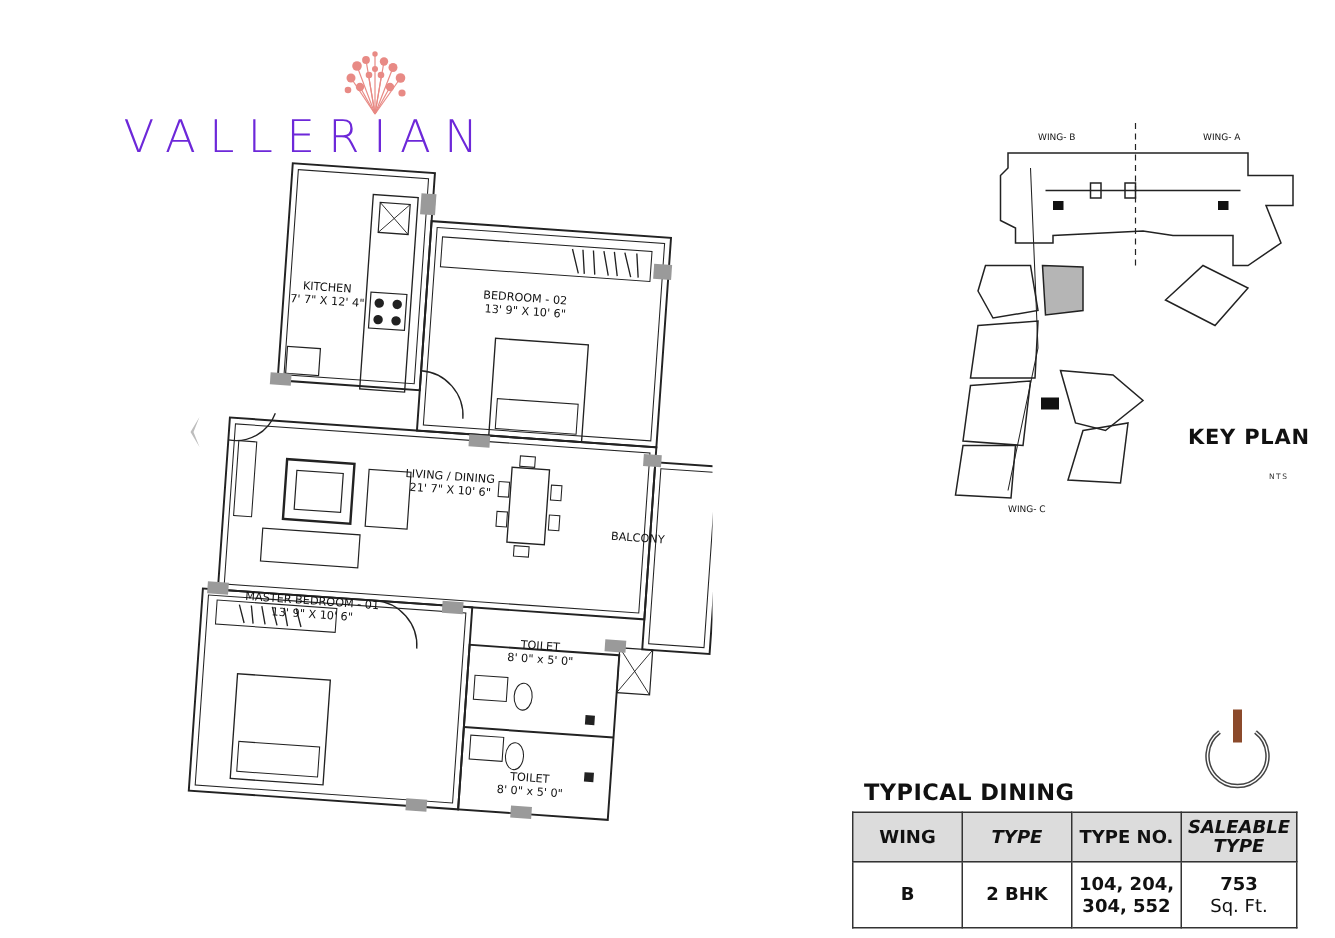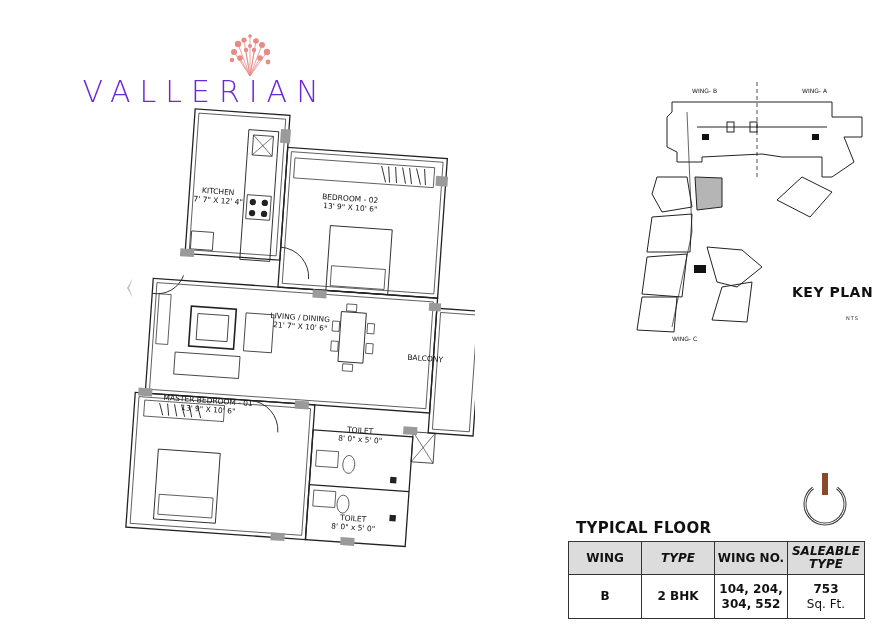--- a/index.html
+++ b/index.html
@@ -193,27 +193,27 @@
 </svg>
 <div id="keyplan-title" class="abs">KEY PLAN</div>
 <div id="keyplan-sub" class="abs">NTS</div>
 
 <svg id="compass" class="abs" viewBox="0 0 60 60">
   <path d="M13 18 A20 20 0 1 0 37 18" stroke="#444" stroke-width="3" fill="none"></path>
   <path d="M13 18 A20 20 0 1 0 37 18" stroke="#fff" stroke-width="1" fill="none"></path>
   <rect x="22" y="3" width="6" height="22" fill="#8b4a2b"></rect>
 </svg>
 
-<div id="table-title" class="abs">TYPICAL FLOOR</div>
+<div id="table-title" class="abs">TYPICAL DINING</div>
 <table id="spec-table" class="abs">
   <tbody>
       <tr>
     <th class="c1">WING</th>
     <th class="c2">TYPE</th>
-    <th class="c3">WING NO.</th>
+    <th class="c3">TYPE NO.</th>
     <th class="c4">
       <span>SALEABLE</span><br>
       <span>TYPE</span>
     </th>
   </tr>
   <tr>
     <td>B</td>
     <td>2 BHK</td>
     <td>
       <span>104, 204,</span><br>

